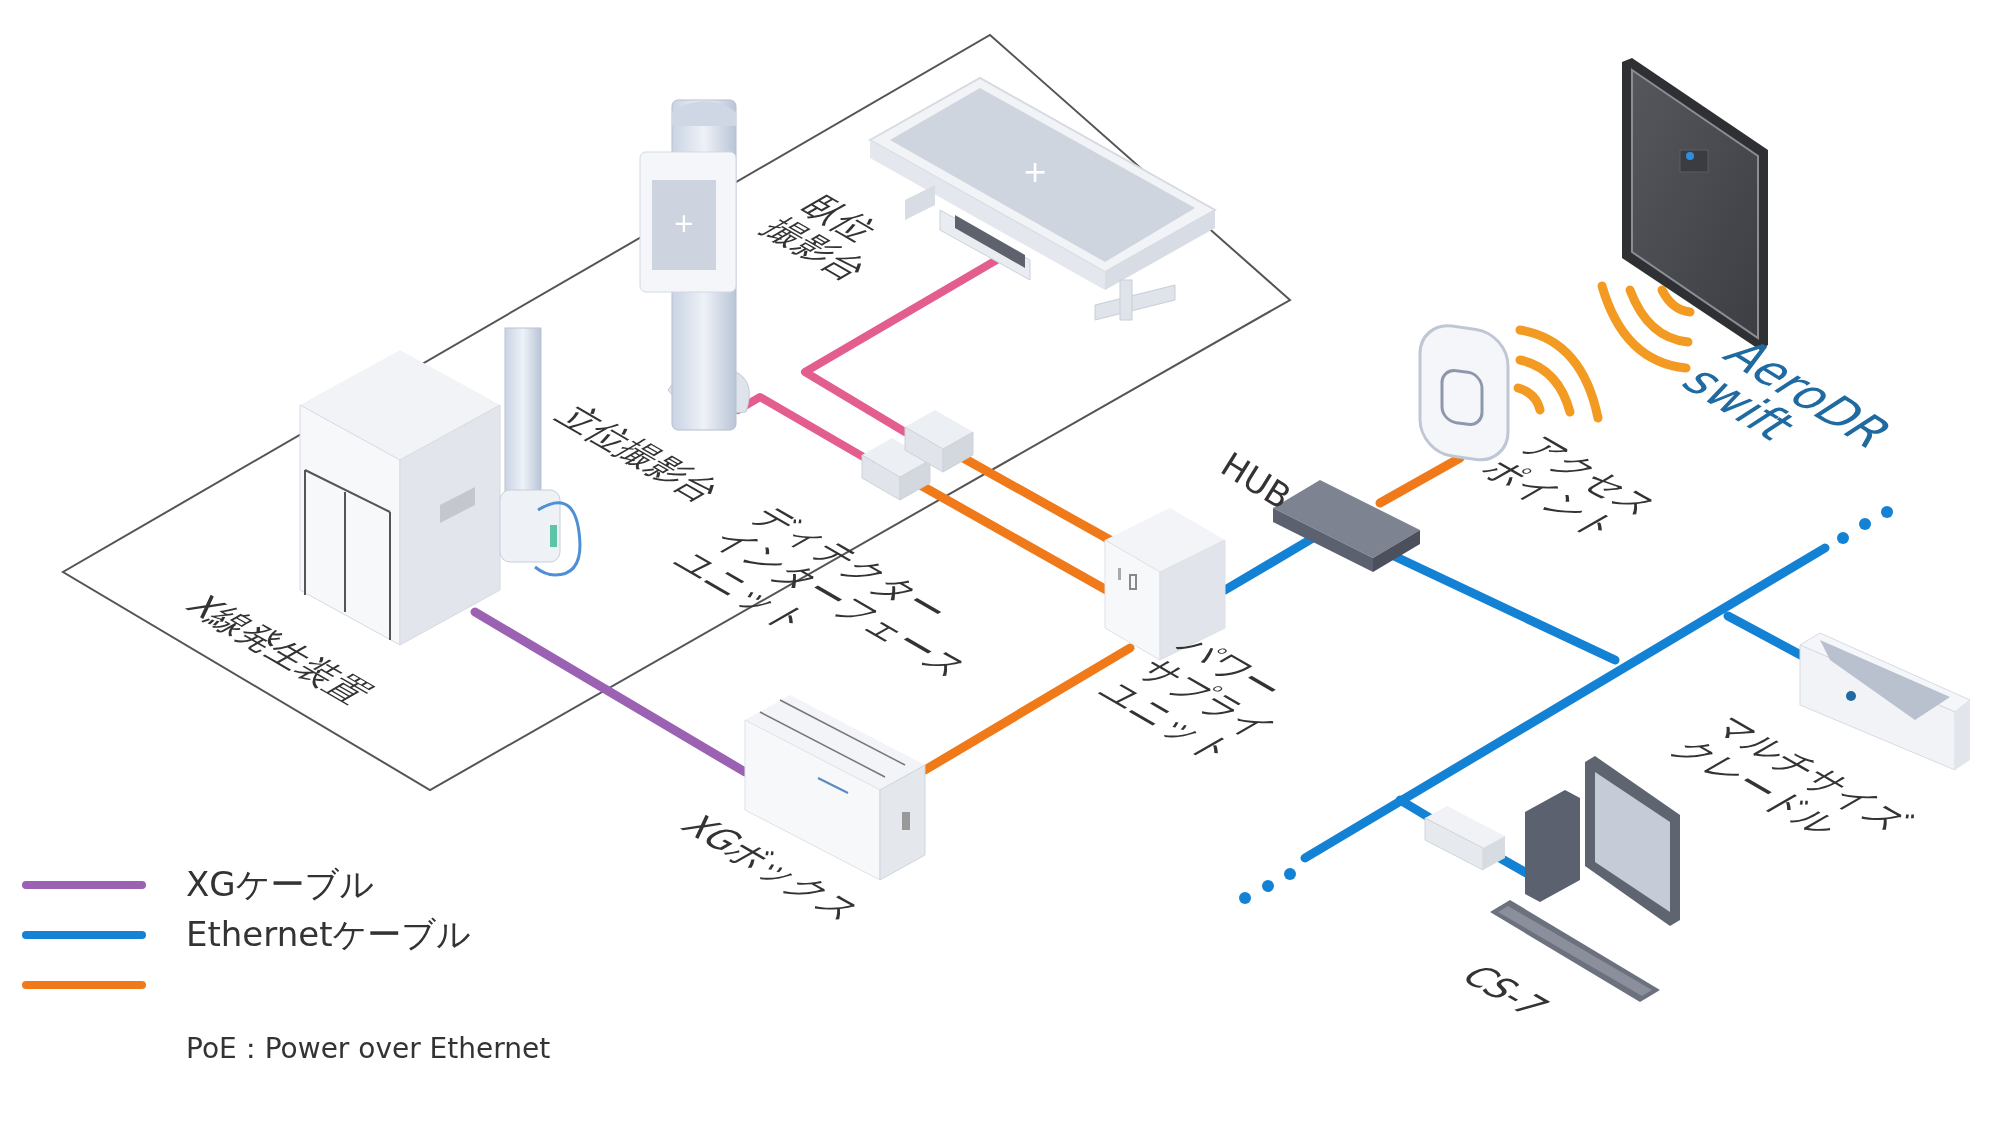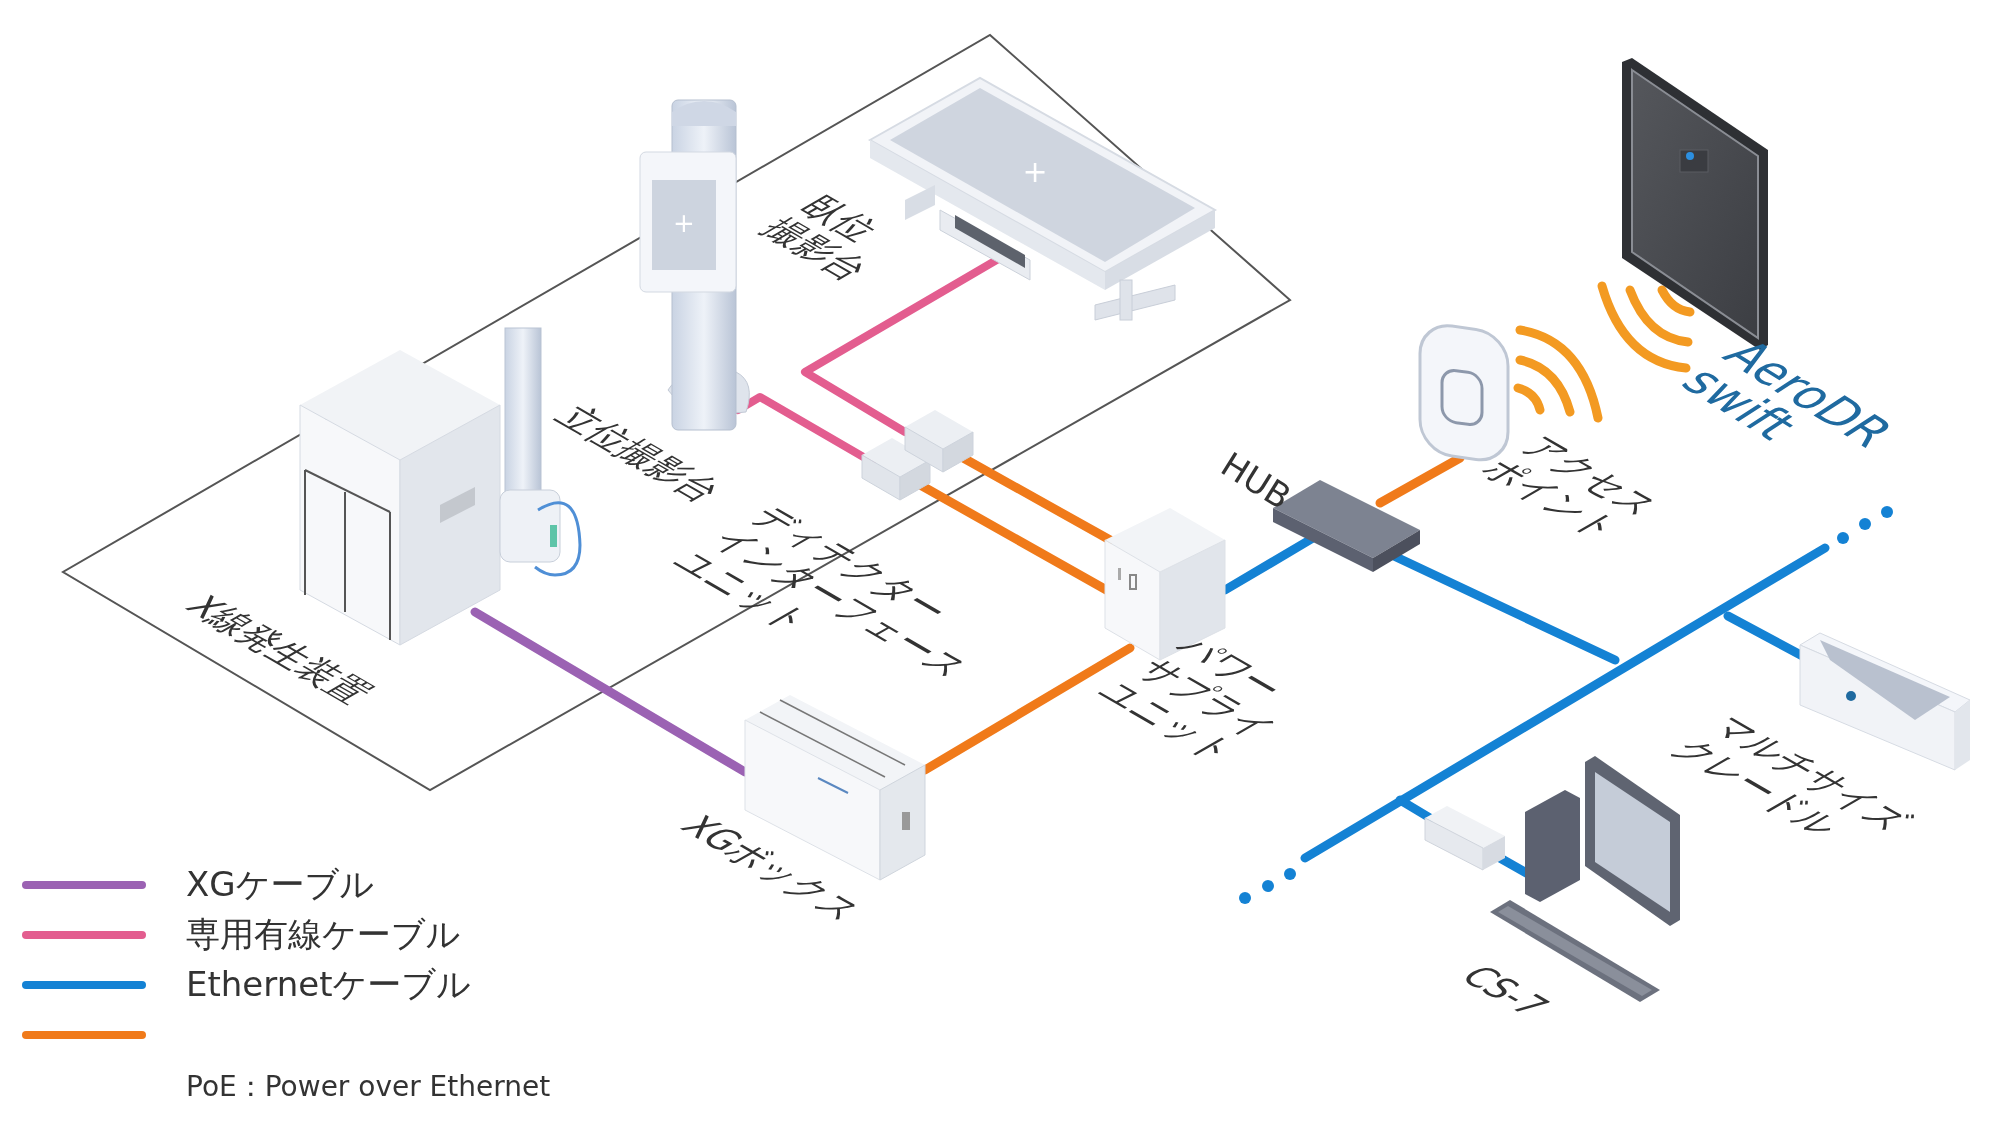--- a/index.html
+++ b/index.html
@@ -5,21 +5,21 @@
   html, body { margin:0; padding:0; background:#ffffff; }
   body { width:2000px; height:1138px; position:relative; overflow:hidden; font-family:"DejaVu Sans", sans-serif; color:#333; }
   #stage { position:absolute; left:0; top:0; width:2000px; height:1138px; }
   .lbl { position:absolute; font-family:"DejaVu Sans", sans-serif; color:#333; white-space:pre; line-height:1.15; transform-origin:0 0; }
   .lbl-iso { font-size:34px; transform: rotate(30deg) skewX(-30deg); }
   .brand { color:#1f6aa0; font-size:46px; line-height:0.95; }
   .legend { position:absolute; left:22px; top:860px; }
   .legend-row { position:relative; height:50px; display:flex; align-items:center; }
   .legend-swatch { width:124px; height:8px; border-radius:4px; margin-right:40px; }
   .legend-text { font-size:34px; color:#333; font-family:"DejaVu Sans", sans-serif; letter-spacing:0px; }
-  .legend-note { font-size:28px; color:#333; margin-left:164px; margin-top:8px; font-family:"DejaVu Sans", sans-serif; }
+  .legend-note { font-size:28px; color:#333; margin-left:164px; margin-top:20px; font-family:"DejaVu Sans", sans-serif; }
 </style>
 </head>
 <body>
 
 <div id="stage">
 <svg width="2000" height="1138" viewBox="0 0 2000 1138" xmlns="http://www.w3.org/2000/svg">
   <defs>
     <linearGradient id="gPanel" x1="0" y1="0" x2="1" y2="1">
       <stop offset="0" stop-color="#55575c"></stop>
           <stop offset="1" stop-color="#3c3e43"></stop>
@@ -216,24 +216,20 @@
 クレードル</div>
 <div class="lbl lbl-iso" style="left:1490px; top:960px;">CS-7</div>
 
 
 <div class="legend">
   <div class="legend-row">
     <span class="legend-swatch" style="background:#9b62b3"></span>
     <span class="legend-text">XGケーブル</span>
   </div>
   <div class="legend-row">
-    <span class="legend-swatch" style="background:#e35d8f"></span>
-    <span class="legend-text">専用有線ケーブル</span>
-  </div>
-  <div class="legend-row">
     <span class="legend-swatch" style="background:#1482d4"></span>
     <span class="legend-text">Ethernetケーブル</span>
   </div>
   <div class="legend-row">
     <span class="legend-swatch" style="background:#f07a1a"></span>
   </div>
   <div class="legend-note">PoE：Power over Ethernet</div>
 </div>
 </div>
 

